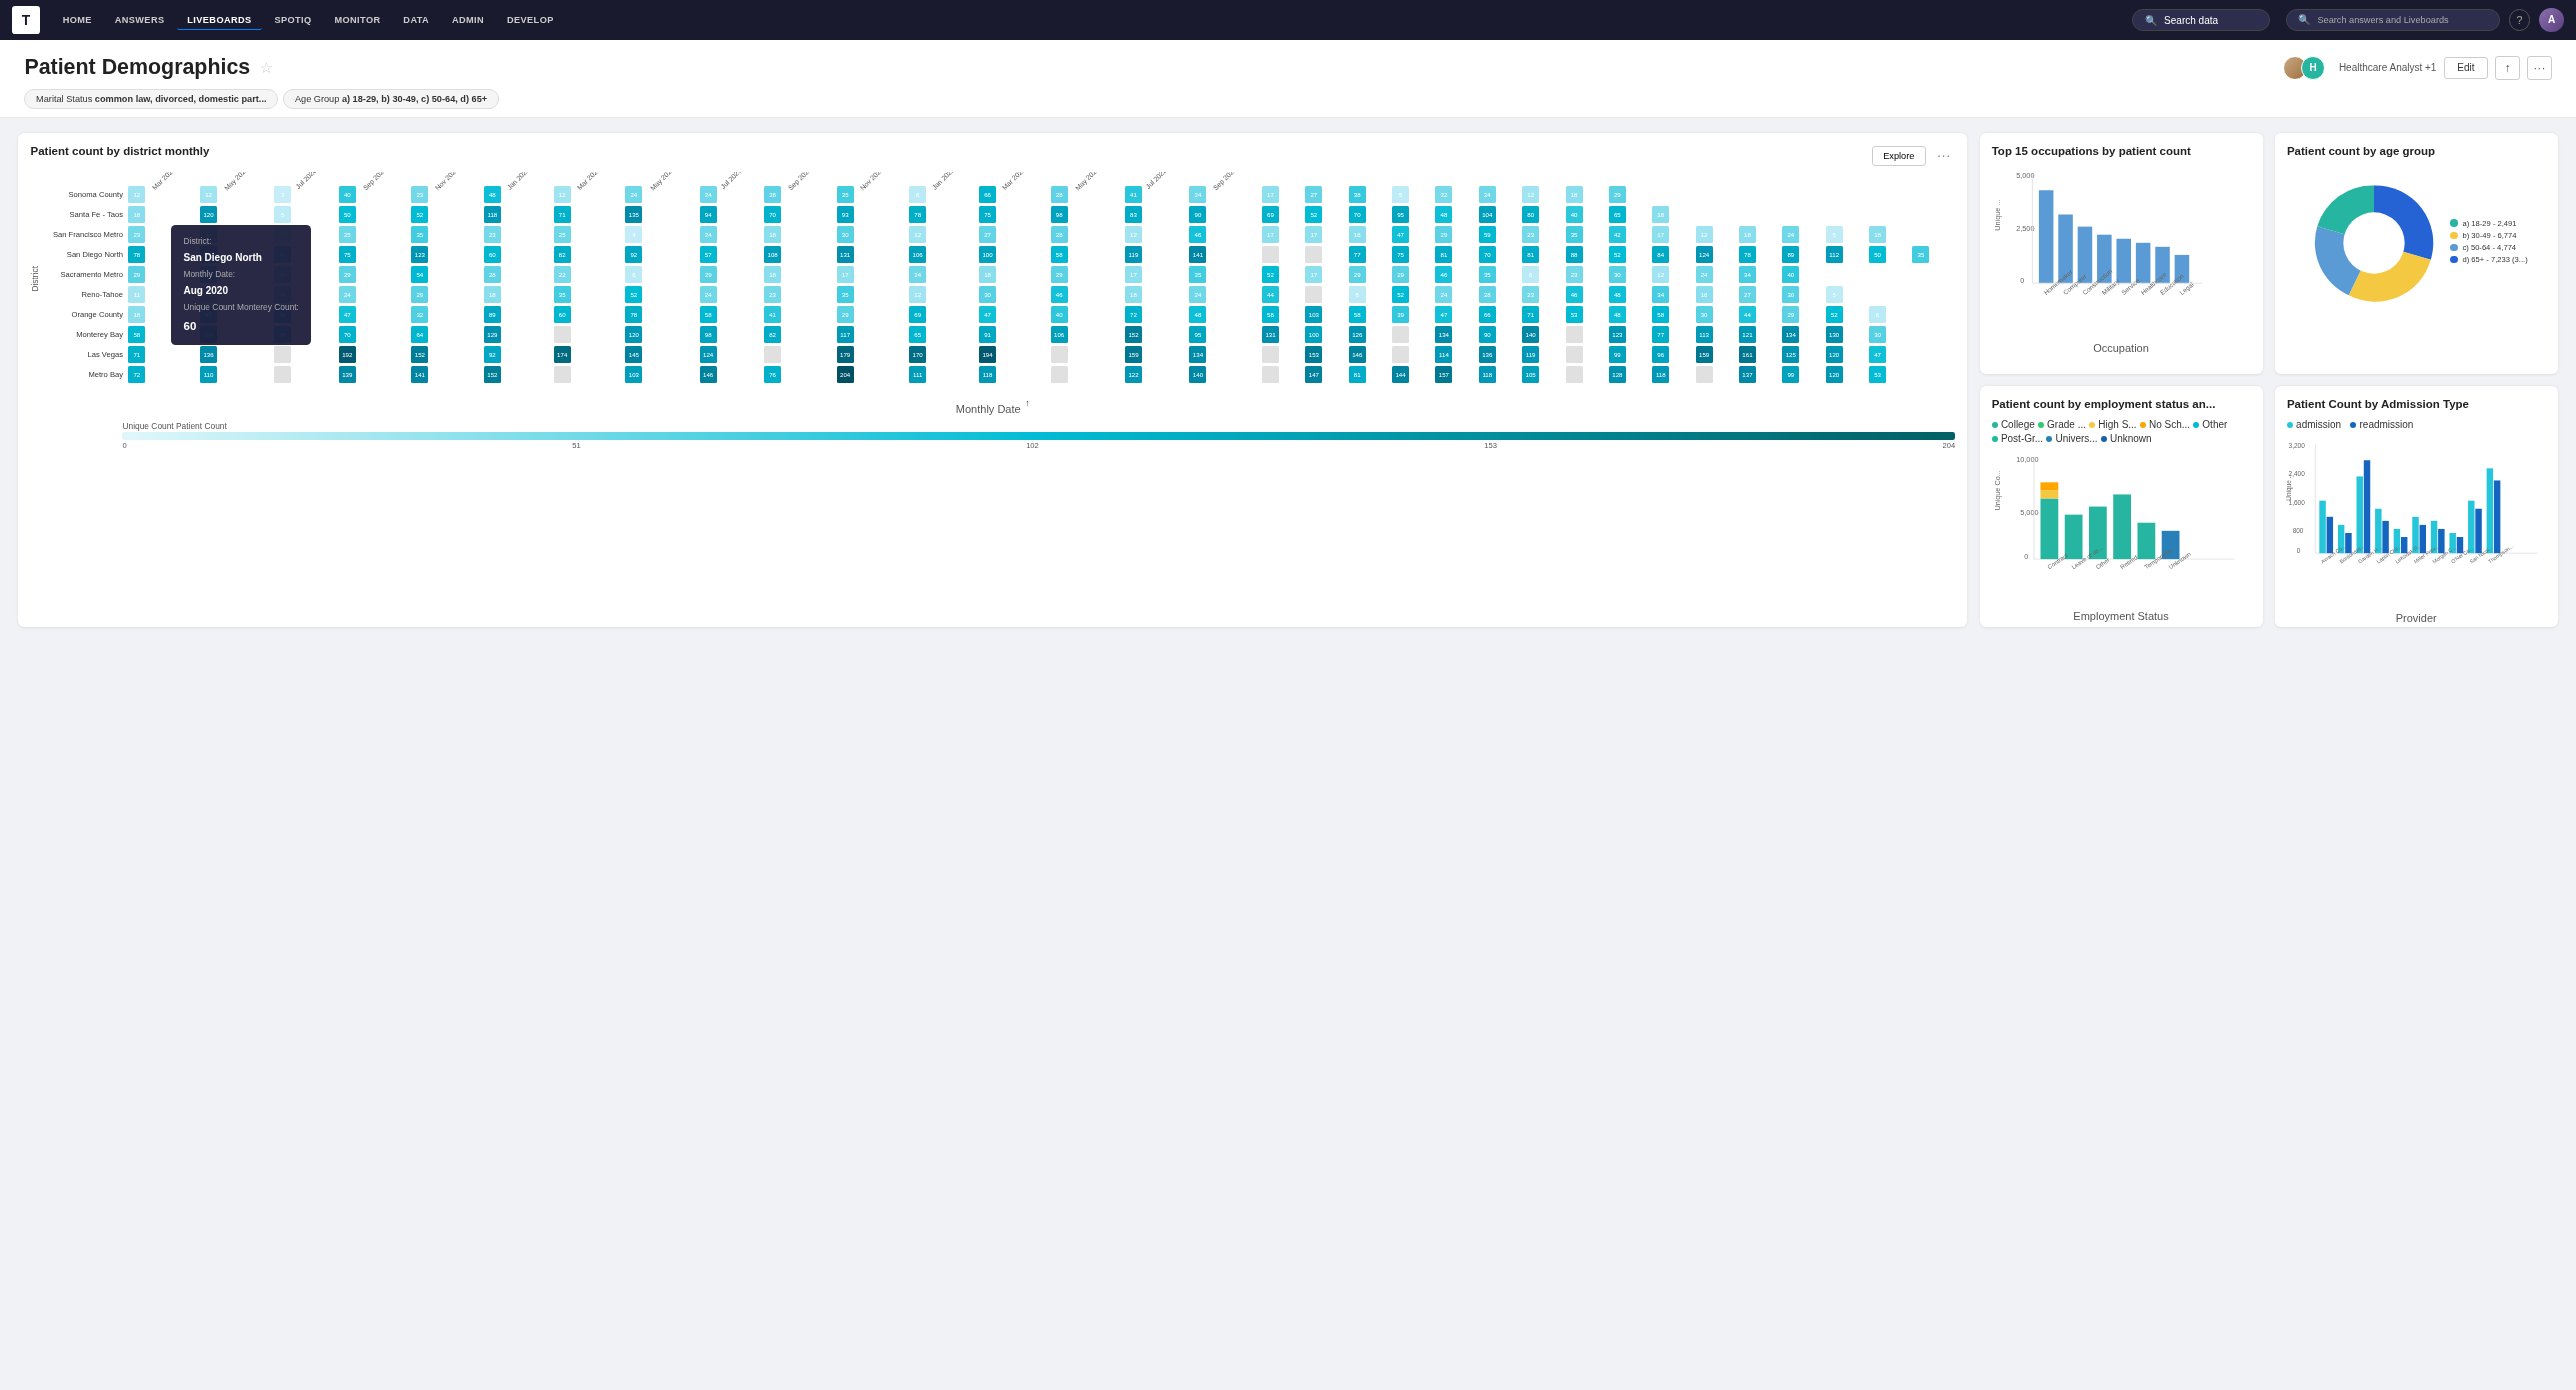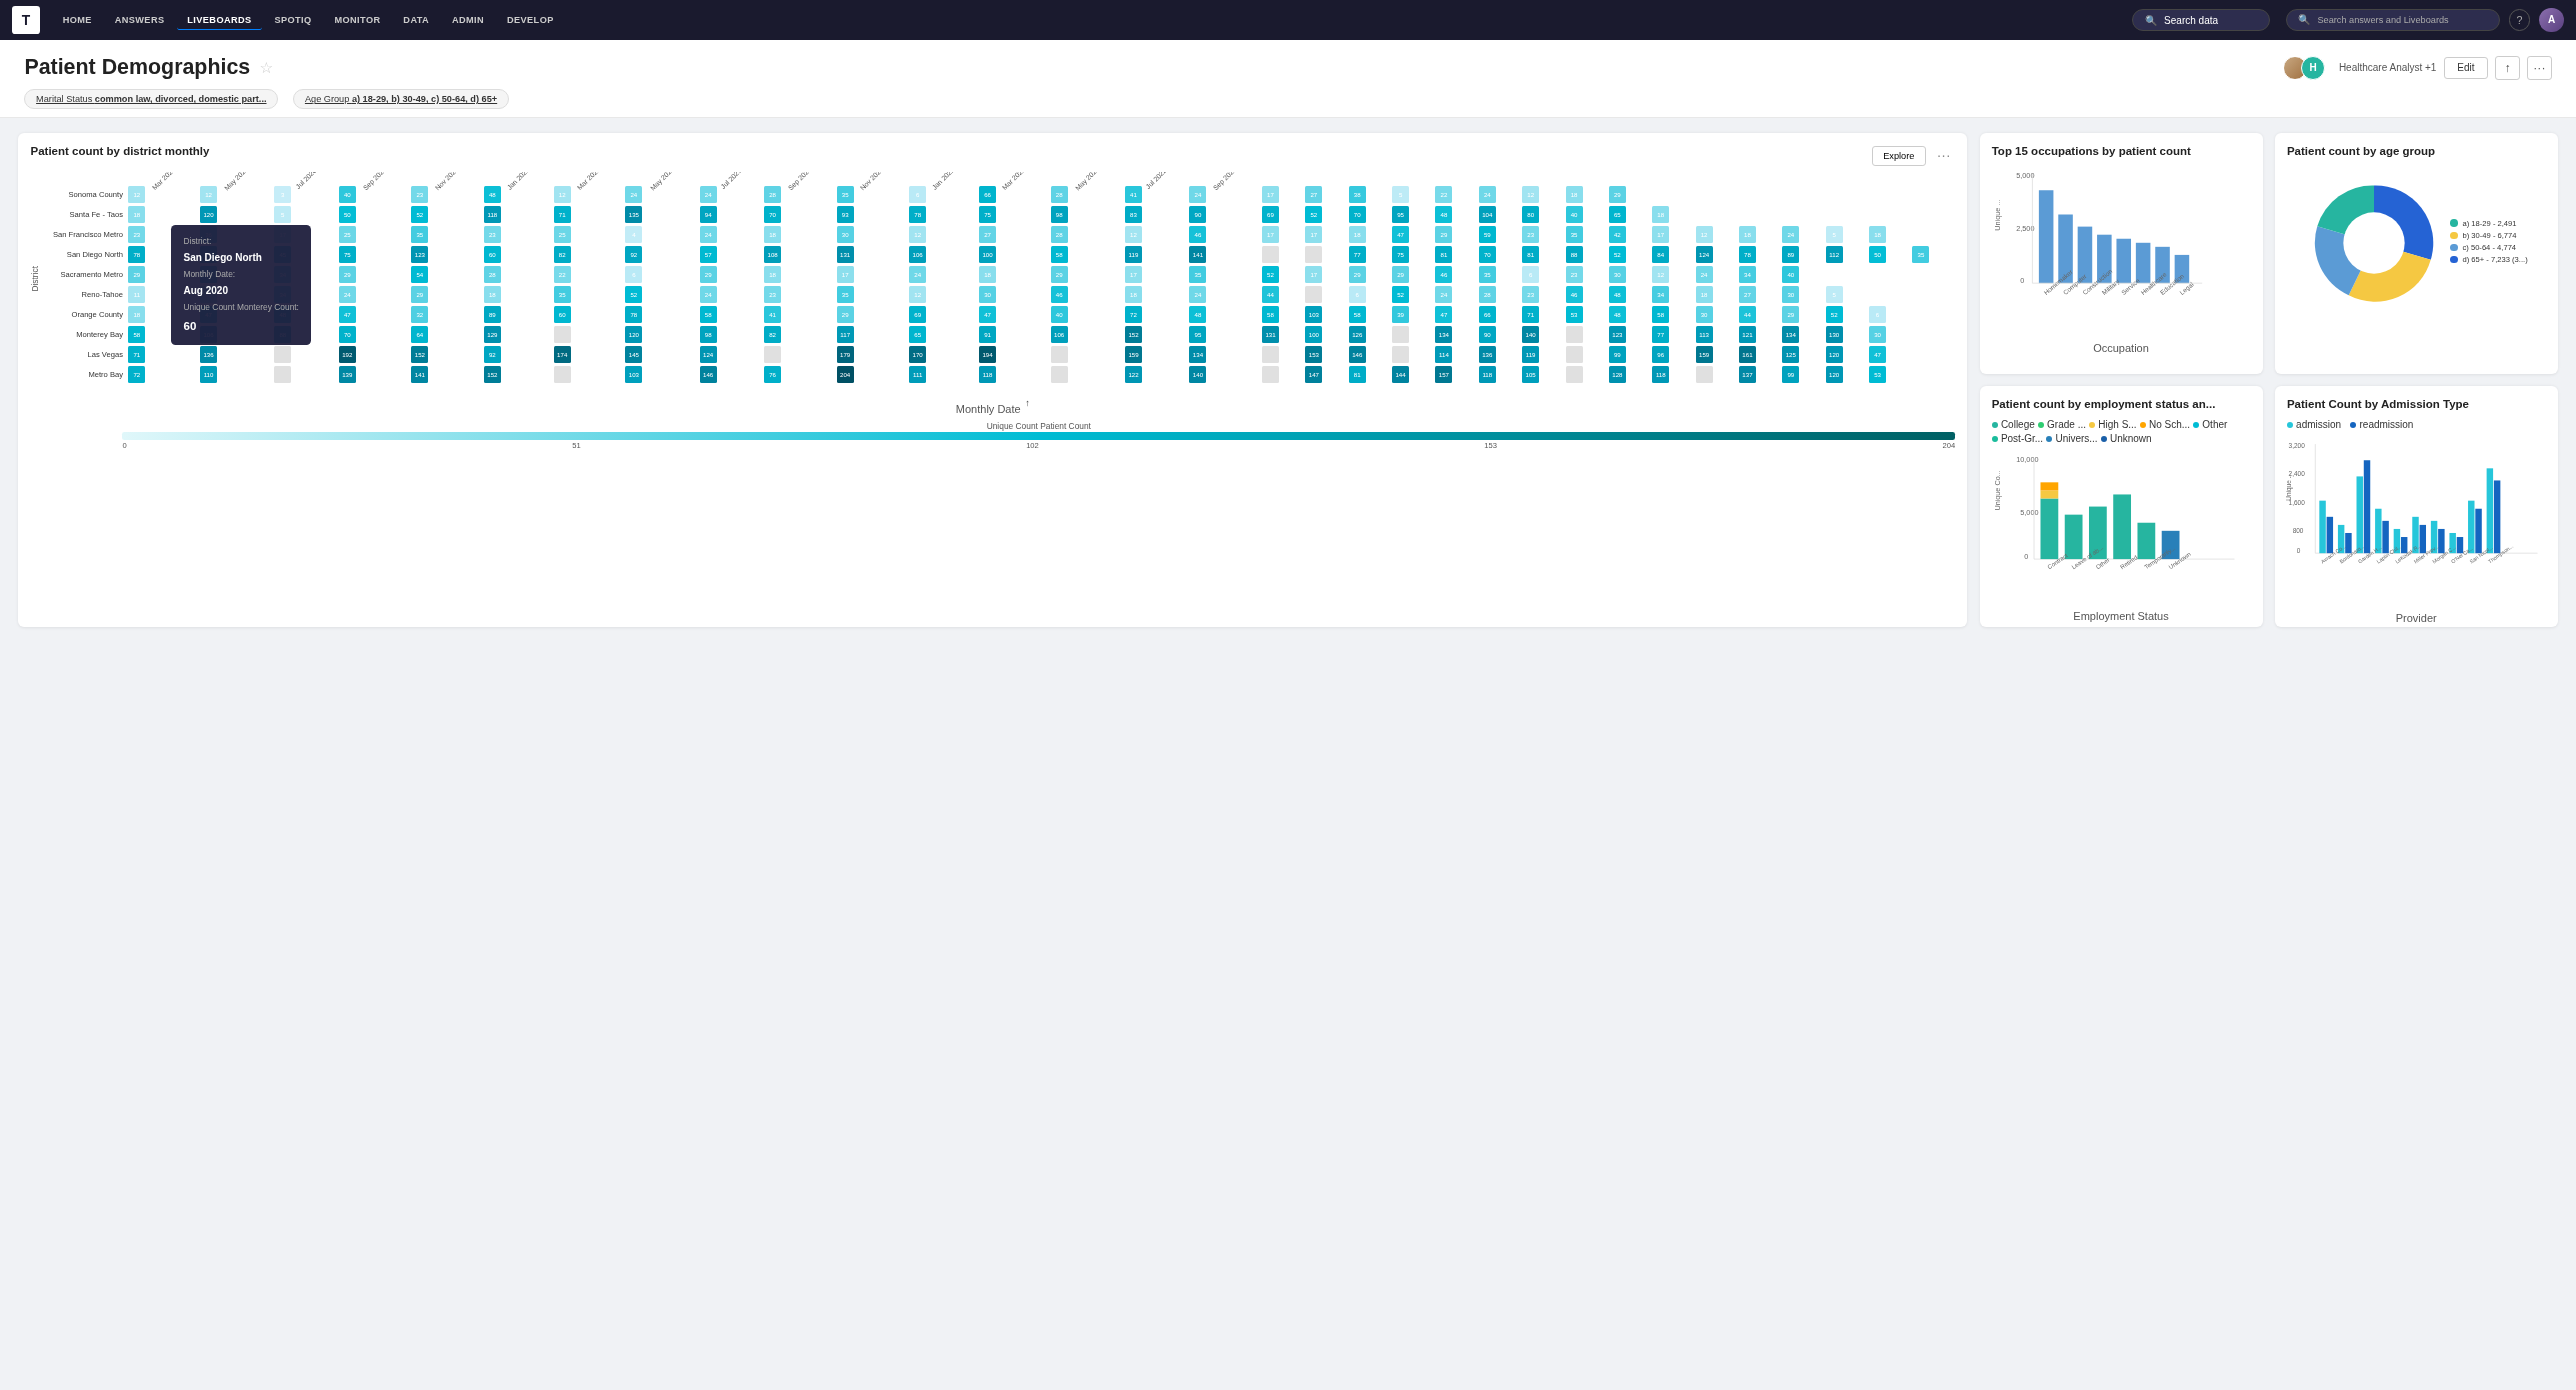--- a/index.html
+++ b/index.html
@@ -118,21 +118,21 @@
     .icon-btn {
       border: 0.8px solid #ccc;
       background: #fff;
       width: 24.4px; height: 24.4px;
       border-radius: 3.1px;
       cursor: pointer;
       display: flex; align-items: center; justify-content: center;
       font-size: 12.2px; color: #555;
     }
     .filter-row {
-      display: flex; gap: 15px; padding-bottom: 7.6px; text-decoration: underline;
+      display: flex; gap: 5px; padding-bottom: 7.6px;
     }
     .filter-chip {
       background: #f5f5f5;
       border: 0.8px solid #ddd;
       border-radius: 12.2px;
       padding: 3.8px 10.7px;
       font-size: 9.2px;
       color: #333;
     }
     .filter-chip b { font-weight: 600; }
@@ -1236,21 +1236,21 @@
       <div class="tt-bold">Aug 2020</div>
       <div class="tt-title">Unique Count Monterey Count:</div>
       <div class="tt-num">60</div>
     </div>
 
     <div style="display:flex;align-items:center;justify-content:center;gap:4.6px;margin-top:6.1px;">
       <span class="chart-axis-label">Monthly Date</span>
       <span style="font-size:9.2px;">↑</span>
     </div>
 
-    <div style="margin:6.1px 0 3.1px 92px;text-align:center;">
+    <div style="margin:6.1px 0 3.1px 92px;">
       <div style="font-size:8.4px;color:#555;margin-bottom:1.5px;">Unique Count Patient Count</div>
       <div class="legend-bar"></div>
       <div class="legend-labels">
         <span>0</span>
         <span>51</span>
         <span>102</span>
         <span>153</span>
         <span>204</span>
       </div>
     </div>

